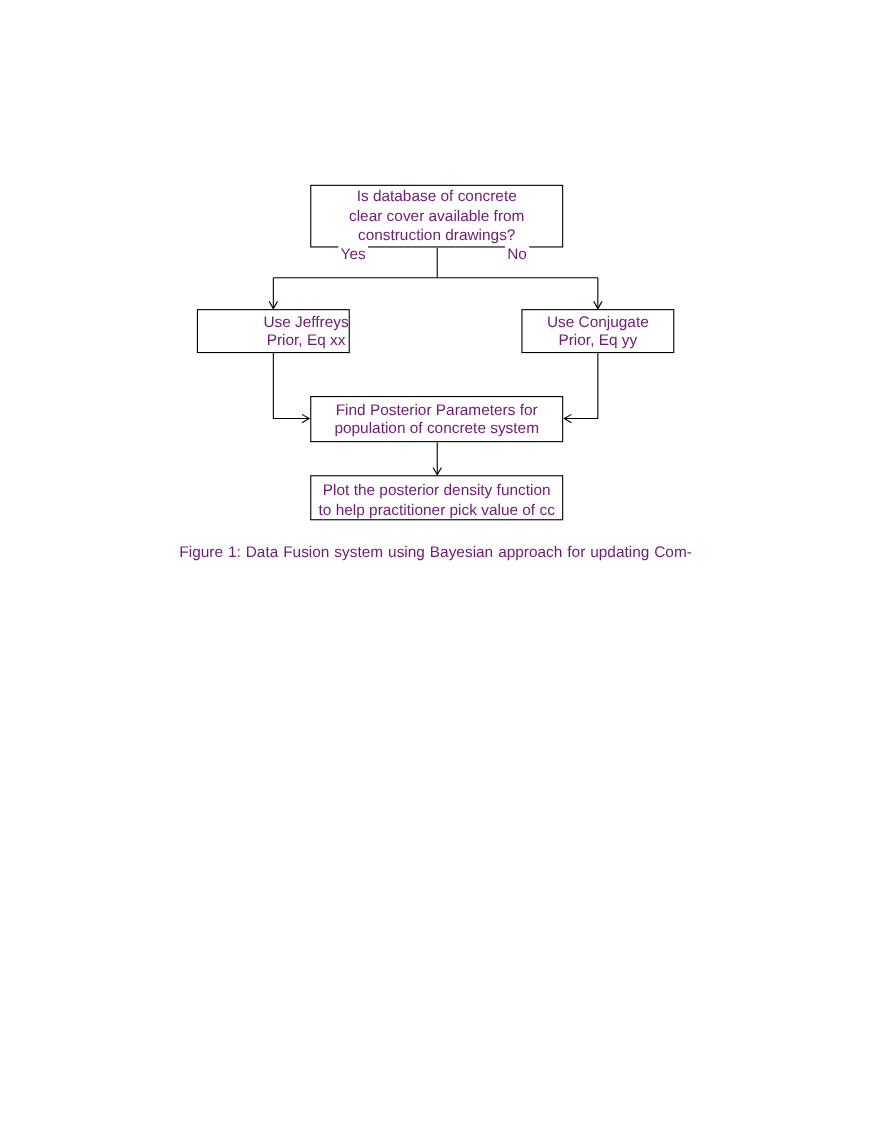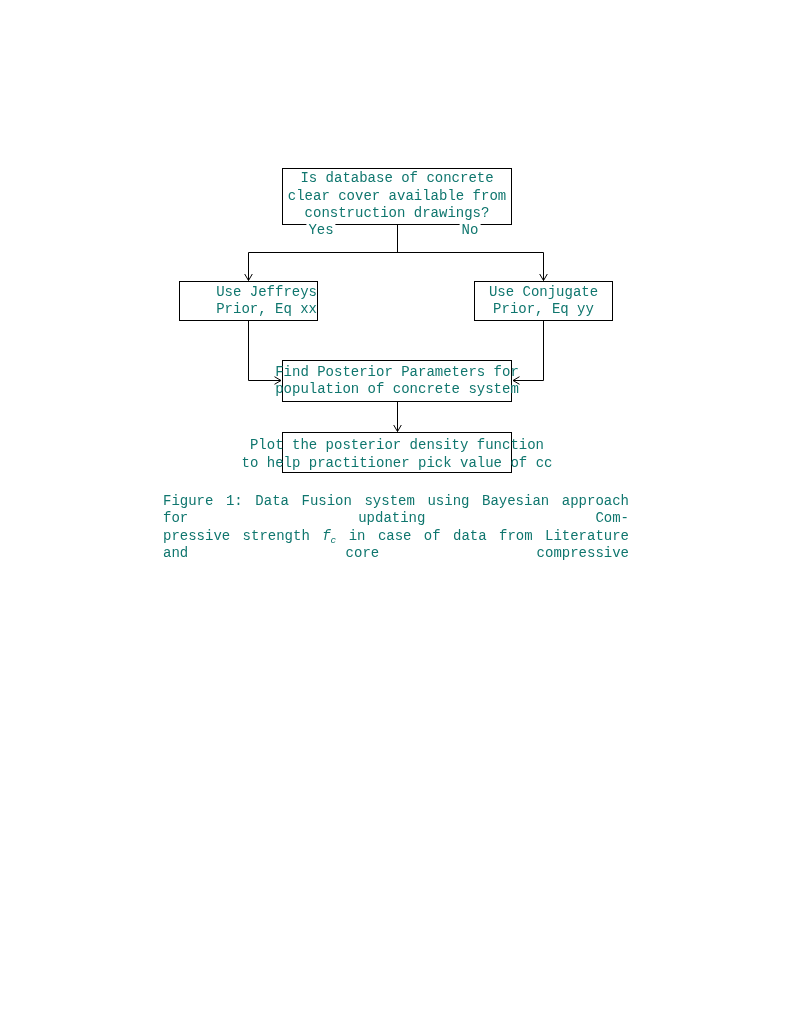--- a/index.html
+++ b/index.html
@@ -1,22 +1,22 @@
 <!DOCTYPE html>
 <html><head>
 <meta charset="utf-8">
 <style>
   html, body { margin: 0; padding: 0; background: #ffffff; }
   .page {
     position: relative;
     width: 794px;
     height: 880px;
     background: #ffffff;
-    font-family: Liberation Mono, monospace;
-    color: #0f766e;
+    font-family: Liberation Sans, sans-serif;
+    color: #701a75;
     overflow: hidden;
   }
   .connectors {
     position: absolute;
     left: 0; top: 0;
     width: 794px; height: 550px;
     pointer-events: none;
   }
   .connectors path {
     stroke: #000;
@@ -137,22 +137,17 @@
     </div>
 
     <div class="node node-plot">
       <span>Plot the posterior density function
 to help practitioner pick value of cc</span>
     </div>
   </div>
 
   <div class="caption">
     <div class="cap-line">Figure 1: Data Fusion system using Bayesian approach for updating Com-</div>
-    <div class="cap-line">
-      <span>pressive strength</span>
-      <span class="math-var"><span>f</span><sub>c</sub></span>
-      <span>in case of data from Literature and core compressive</span>
-    </div>
   </div>
 
   <div class="page-number">1</div>
 
 </div>
 
 </body></html>

